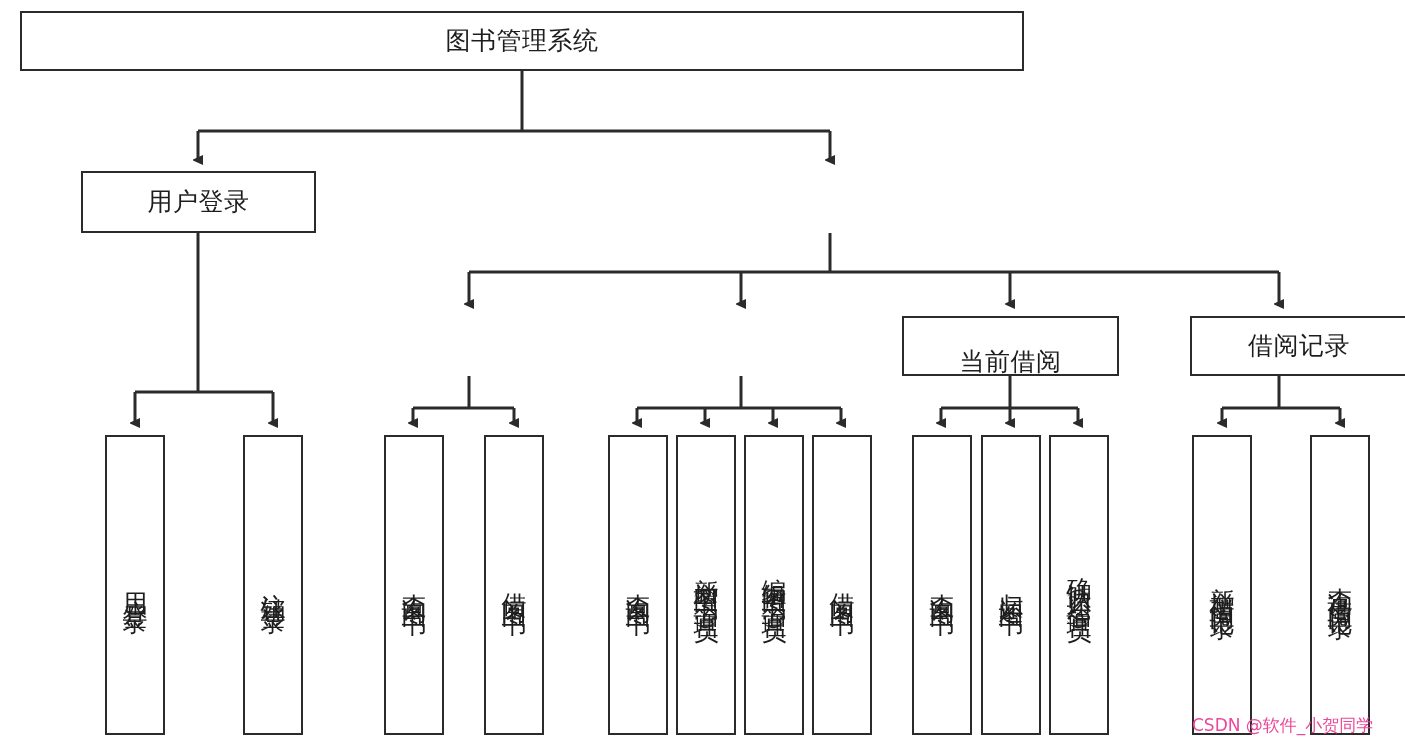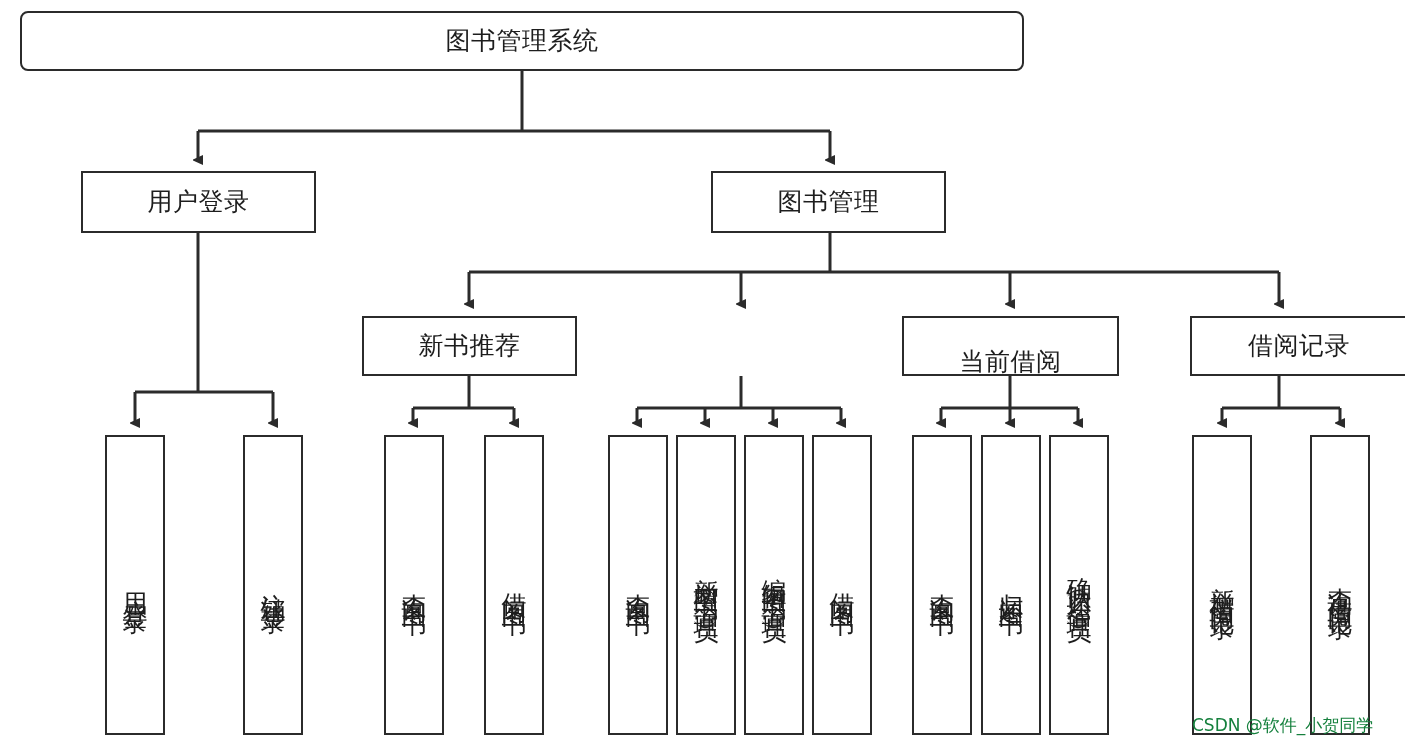--- a/index.html
+++ b/index.html
@@ -58,21 +58,21 @@
     font-size:25px;
     line-height:1;
     letter-spacing:6px;
     white-space:nowrap;
   }
   .watermark{
     position:absolute;
     left:1192px;
     top:714px;
     font-size:17px;
-    color:#15803d;
+    color:#ec4899;
     white-space:nowrap;
     z-index:5;
     font-family:"DejaVu Sans","Liberation Sans",sans-serif;
   }
 </style>
 </head>
 <body>
 
 <div id="canvas">
 
@@ -119,34 +119,28 @@
       <path d="M1010,408 L1010,423" marker-end="url(#arrow)"></path>
       <path d="M1078,408 L1078,423" marker-end="url(#arrow)"></path>
 
       <path d="M1279,376 L1279,408"></path>
       <path d="M1222,408 L1340,408"></path>
       <path d="M1222,408 L1222,423" marker-end="url(#arrow)"></path>
       <path d="M1340,408 L1340,423" marker-end="url(#arrow)"></path>
     </g>
   </svg>
 
-  <div class="node h root" style="left:20px; top:11px; width:1004px; height:60px;border-radius:8px;">
+  <div class="node h root" style="left:20px; top:11px; width:1004px; height:60px;">
     <span class="label">图书管理系统</span>
   </div>
 
   <div class="node h" style="left:81px; top:171px; width:235px; height:62px;">
     <span class="label">用户登录</span>
   </div>
-  <div class="node h" style="left:711px; top:171px; width:235px; height:62px;">
-    <span class="label">图书管理</span>
-  </div>
 
-  <div class="node h" style="left:362px; top:316px; width:215px; height:60px;">
-    <span class="label">新书推荐</span>
-  </div>
   <div class="node h" style="left:902px; top:316px; width:217px; height:60px;align-items:flex-end;">
     <span class="label">当前借阅</span>
   </div>
   <div class="node h" style="left:1170px; top:316px; width:218px; height:60px;margin-left:20px;">
     <span class="label">借阅记录</span>
   </div>
 
   <div class="node v" style="left:105px; top:435px; width:60px; height:300px;">
     <span class="label">用户登录</span>
   </div>

